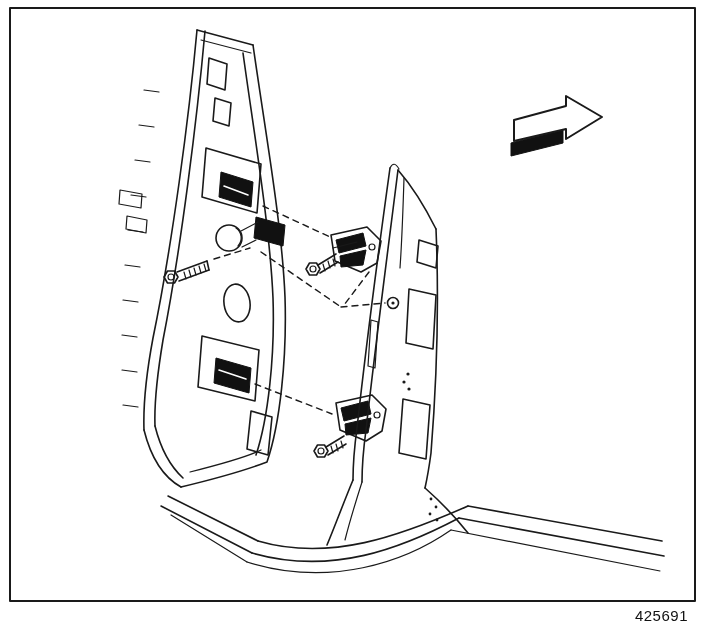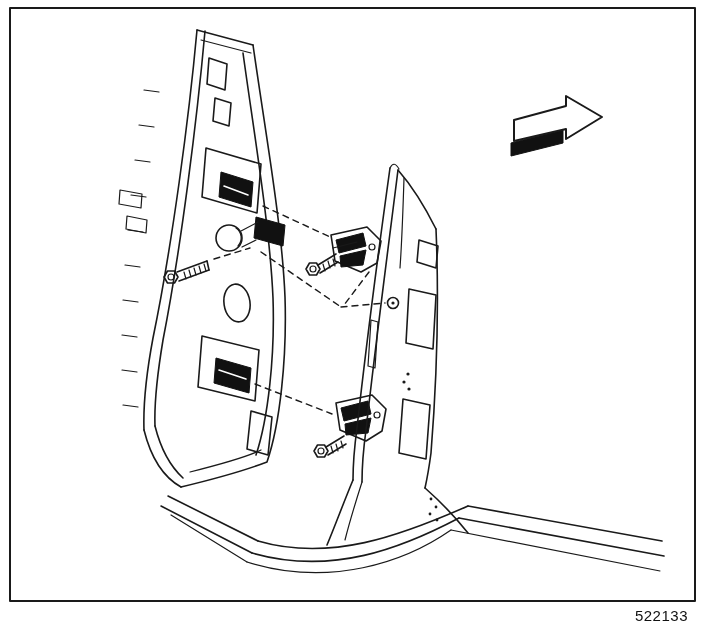--- a/index.html
+++ b/index.html
@@ -180,13 +180,13 @@
     <path class="ln thin" d="M171,515 L247,562"></path>
     <path class="ln" d="M258,541 C330,562 400,536 468,506"></path>
     <path class="ln" d="M252,553 C332,576 402,548 459,518"></path>
     <path class="ln thin" d="M247,562 C330,588 405,562 451,530"></path>
     <path class="ln" d="M468,506 L662,541"></path>
     <path class="ln" d="M459,518 L664,556"></path>
     <path class="ln thin" d="M451,530 L660,571"></path>
   </g>
 </svg>
 
-<div class="fig-number">522133</div>
+<div class="fig-number">425691</div>
 
 </body></html>

